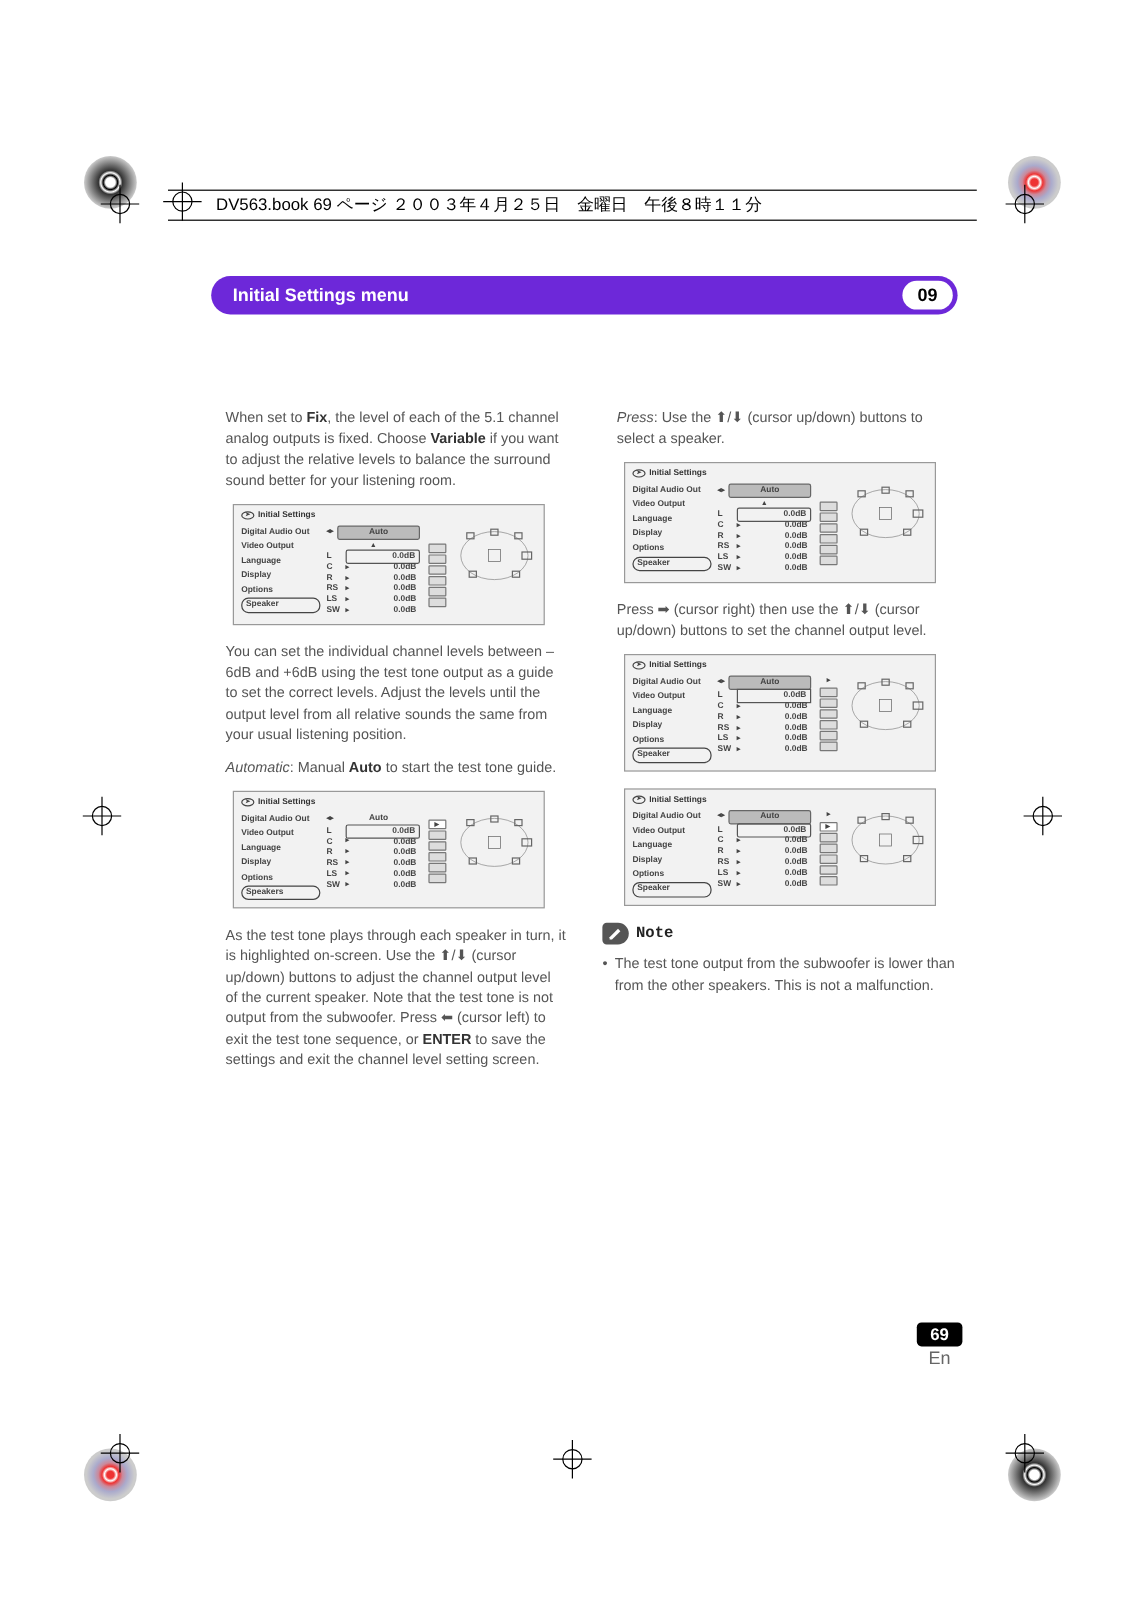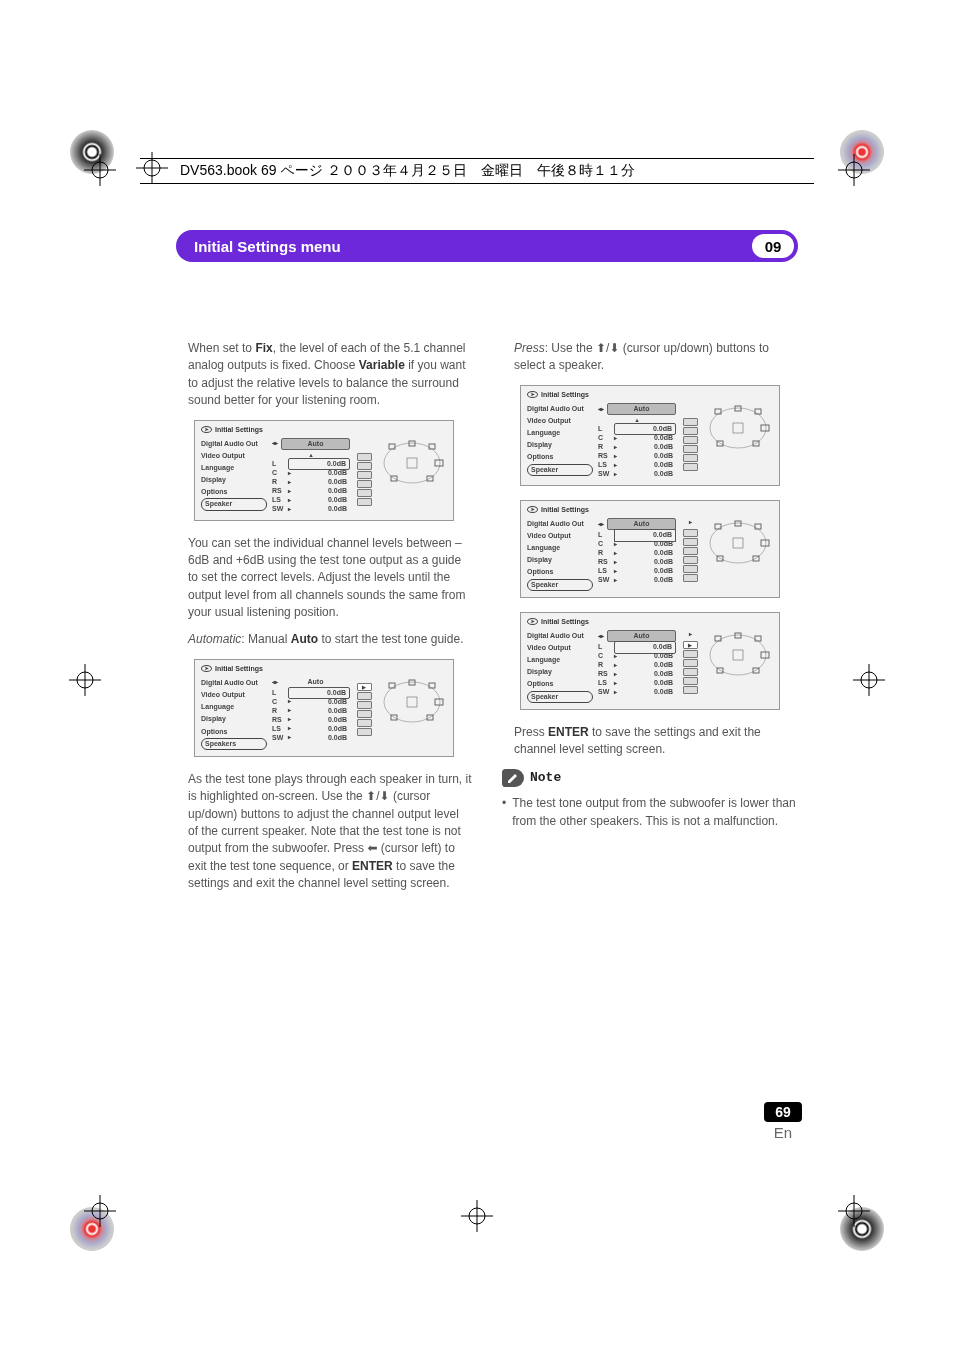--- a/index.html
+++ b/index.html
@@ -261,21 +261,21 @@
               <rect x="32" y="3" width="6" height="5" fill="none" stroke="#666"></rect>
               <rect x="52" y="6" width="6" height="5" fill="none" stroke="#666"></rect>
               <rect x="14" y="38" width="6" height="5" fill="none" stroke="#666"></rect>
               <rect x="50" y="38" width="6" height="5" fill="none" stroke="#666"></rect>
               <rect x="58" y="22" width="8" height="6" fill="none" stroke="#666"></rect>
             </svg>
         </div>
       </div>
     </div>
 
-    <p>You can set the individual channel levels between –6dB and +6dB using the test tone output as a guide to set the correct levels. Adjust the levels until the output level from all channels sounds the same from your usual listening position.</p>
+    <p>You can set the individual channel levels between –6dB and +6dB using the test tone output as a guide to set the correct levels. Adjust the levels until the output level from all relative sounds the same from your usual listening position.</p>
 
     <p>
       <em>Automatic</em><span>: Manual </span><b>Auto</b><span> to start the test tone guide.</span>
     </p>
 
     <div class="osd-box">
       <div class="osd-title">
           <span class="oval"></span>
           <span>Initial Settings</span>
         </div>
@@ -424,20 +424,23 @@
               <rect x="32" y="3" width="6" height="5" fill="none" stroke="#666"></rect>
               <rect x="52" y="6" width="6" height="5" fill="none" stroke="#666"></rect>
               <rect x="14" y="38" width="6" height="5" fill="none" stroke="#666"></rect>
               <rect x="50" y="38" width="6" height="5" fill="none" stroke="#666"></rect>
               <rect x="58" y="22" width="8" height="6" fill="none" stroke="#666"></rect>
             </svg>
         </div>
       </div>
     </div>
 
+    <p>
+      <span>Press </span><span>➡</span><span> (cursor right) then use the </span><span>⬆/⬇</span><span> (cursor up/down) buttons to set the channel output level.</span>
+    </p>
 
     <div class="osd-box">
       <div class="osd-title">
           <span class="oval"></span>
           <span>Initial Settings</span>
         </div>
       <div class="osd-body">
         <div class="osd-menu">
           <div>Digital Audio Out</div>
           <div>Video Output</div>
@@ -572,23 +575,20 @@
               <rect x="32" y="3" width="6" height="5" fill="none" stroke="#666"></rect>
               <rect x="52" y="6" width="6" height="5" fill="none" stroke="#666"></rect>
               <rect x="14" y="38" width="6" height="5" fill="none" stroke="#666"></rect>
               <rect x="50" y="38" width="6" height="5" fill="none" stroke="#666"></rect>
               <rect x="58" y="22" width="8" height="6" fill="none" stroke="#666"></rect>
             </svg>
         </div>
       </div>
     </div>
 
-    <p>
-      <span>Press </span><b>ENTER</b><span> to save the settings and exit the channel level setting screen.</span>
-    </p>
 
     <div class="note-head">
       <span class="icon">
           <svg width="14" height="14" viewBox="0 0 14 14">
             <path d="M2 10 L9 3 L11 5 L4 12 L2 12 Z" fill="#fff"></path>
           </svg>
         </span>
       <span class="lbl">Note</span>
     </div>
     <div class="bullet">

